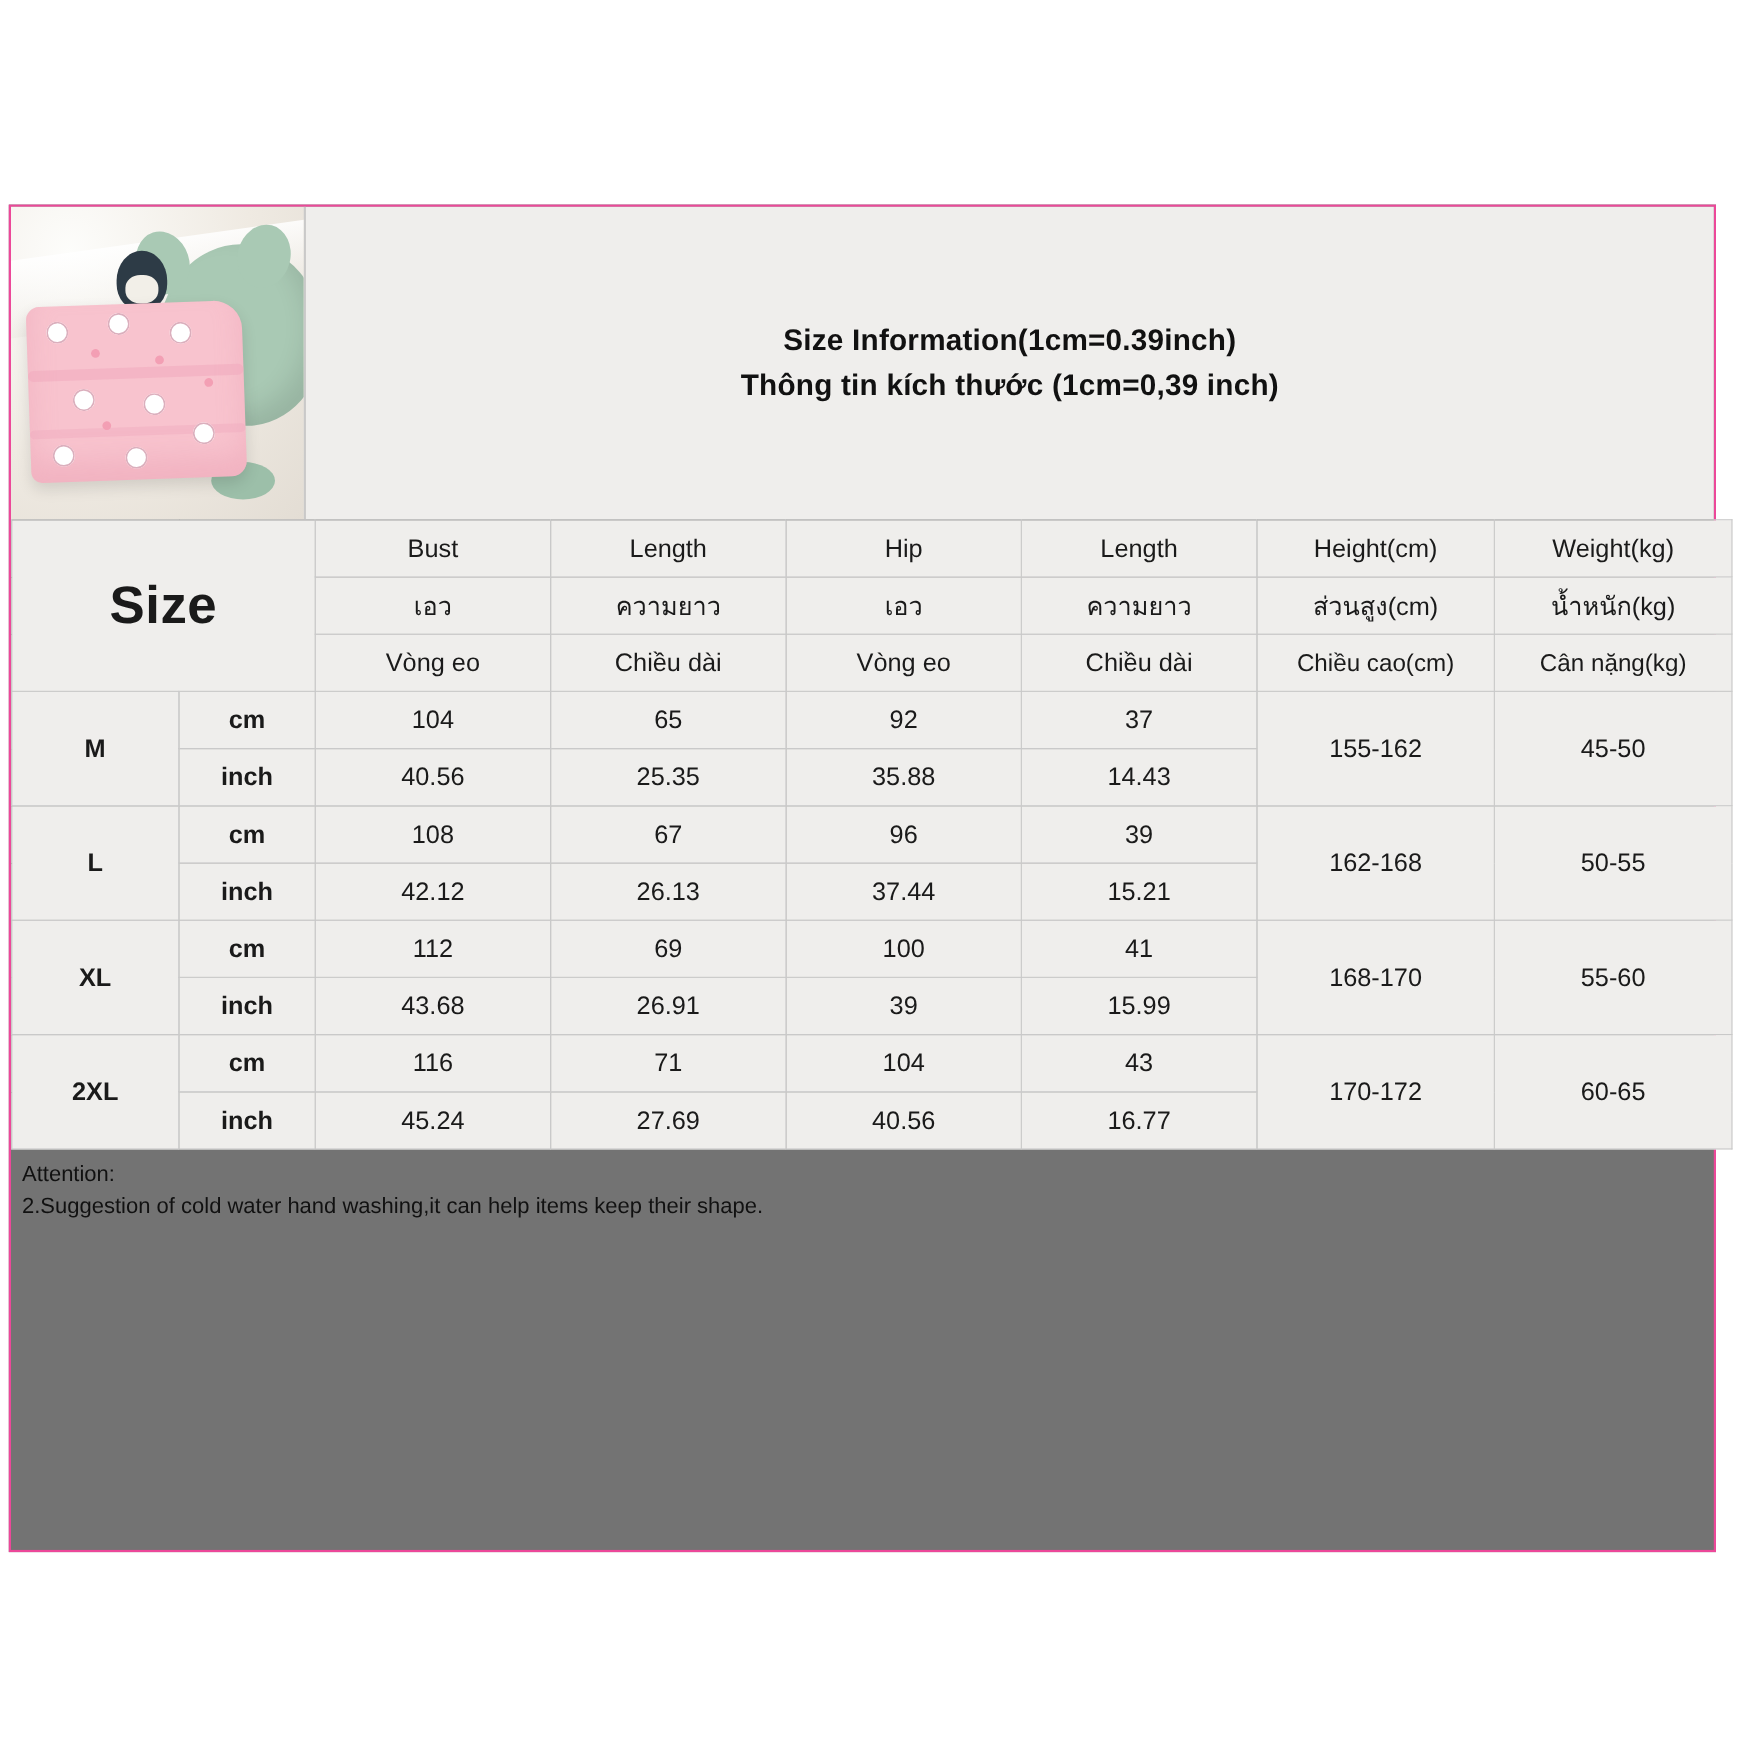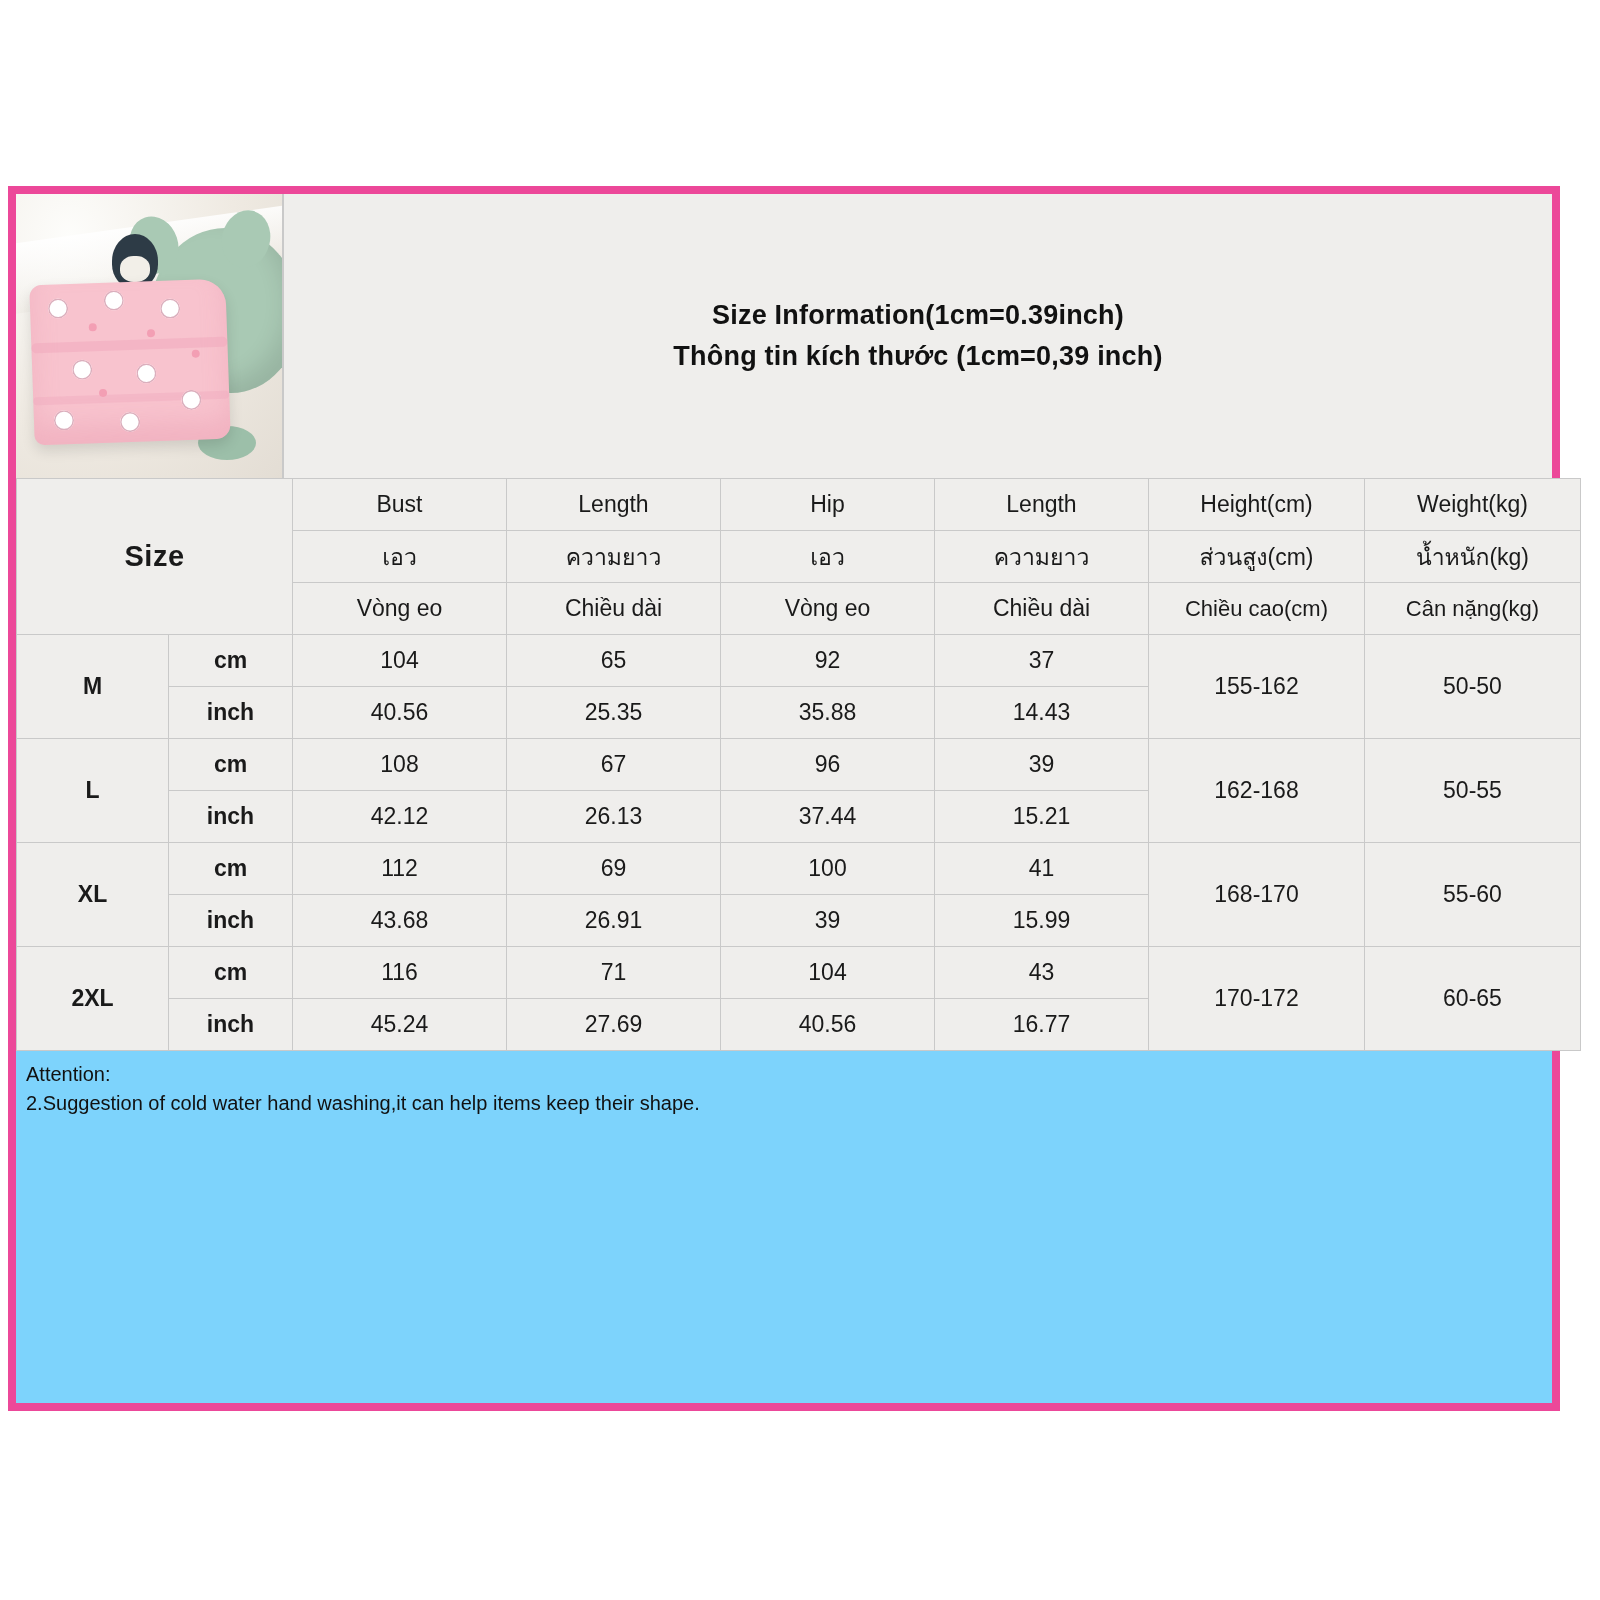--- a/index.html
+++ b/index.html
@@ -14,23 +14,23 @@
     color: #1a1a1a;
     overflow: hidden;
   }
 
   #sheet {
     position: absolute;
     left: 8px;
     top: 186px;
     width: 1552px;
     height: 1225px;
-    border: 8px solid #ec4899;
+    border: 2px solid #ec4899;
     box-sizing: border-box;
-    background: #7dd3fc;
+    background: #737373;
   }
 
   
   .topband {
     display: flex;
     width: 100%;
     height: 284px;
     box-sizing: border-box;
   }
   .photo {
@@ -162,21 +162,21 @@
   }
   table.size th {
     font-weight: normal;
   }
   .col-size   { width: 152px; }
   .col-unit   { width: 124px; }
   .col-metric { width: 214px; }
   .col-hw     { width: 216px; }
 
   .size-word {
-    font-size: 29px;
+    font-size: 48px;
     font-weight: bold;
     letter-spacing: .5px;
   }
   .hdr-th { font-weight: bold; font-size: 23px; }
   .hdr-th.small { font-size: 22px; }
   .sz-label { font-weight: bold; font-size: 26px; }
   .unit-label { font-weight: bold; font-size: 23px; margin-left: 36px; }
   .datacell { font-size: 24px; }
   .hw { font-size: 24px; }
 
@@ -272,21 +272,21 @@
       </tr>
 
       <tr>
         <td rowspan="2" class="sz-label">M</td>
         <td class="unit-label">cm</td>
         <td class="datacell">104</td>
         <td class="datacell">65</td>
         <td class="datacell">92</td>
         <td class="datacell">37</td>
         <td rowspan="2" class="hw">155-162</td>
-        <td rowspan="2" class="hw">50-50</td>
+        <td rowspan="2" class="hw">45-50</td>
       </tr>
       <tr>
         <td class="unit-label">inch</td>
         <td class="datacell">40.56</td>
         <td class="datacell">25.35</td>
         <td class="datacell">35.88</td>
         <td class="datacell">14.43</td>
       </tr>
 
       <tr>

